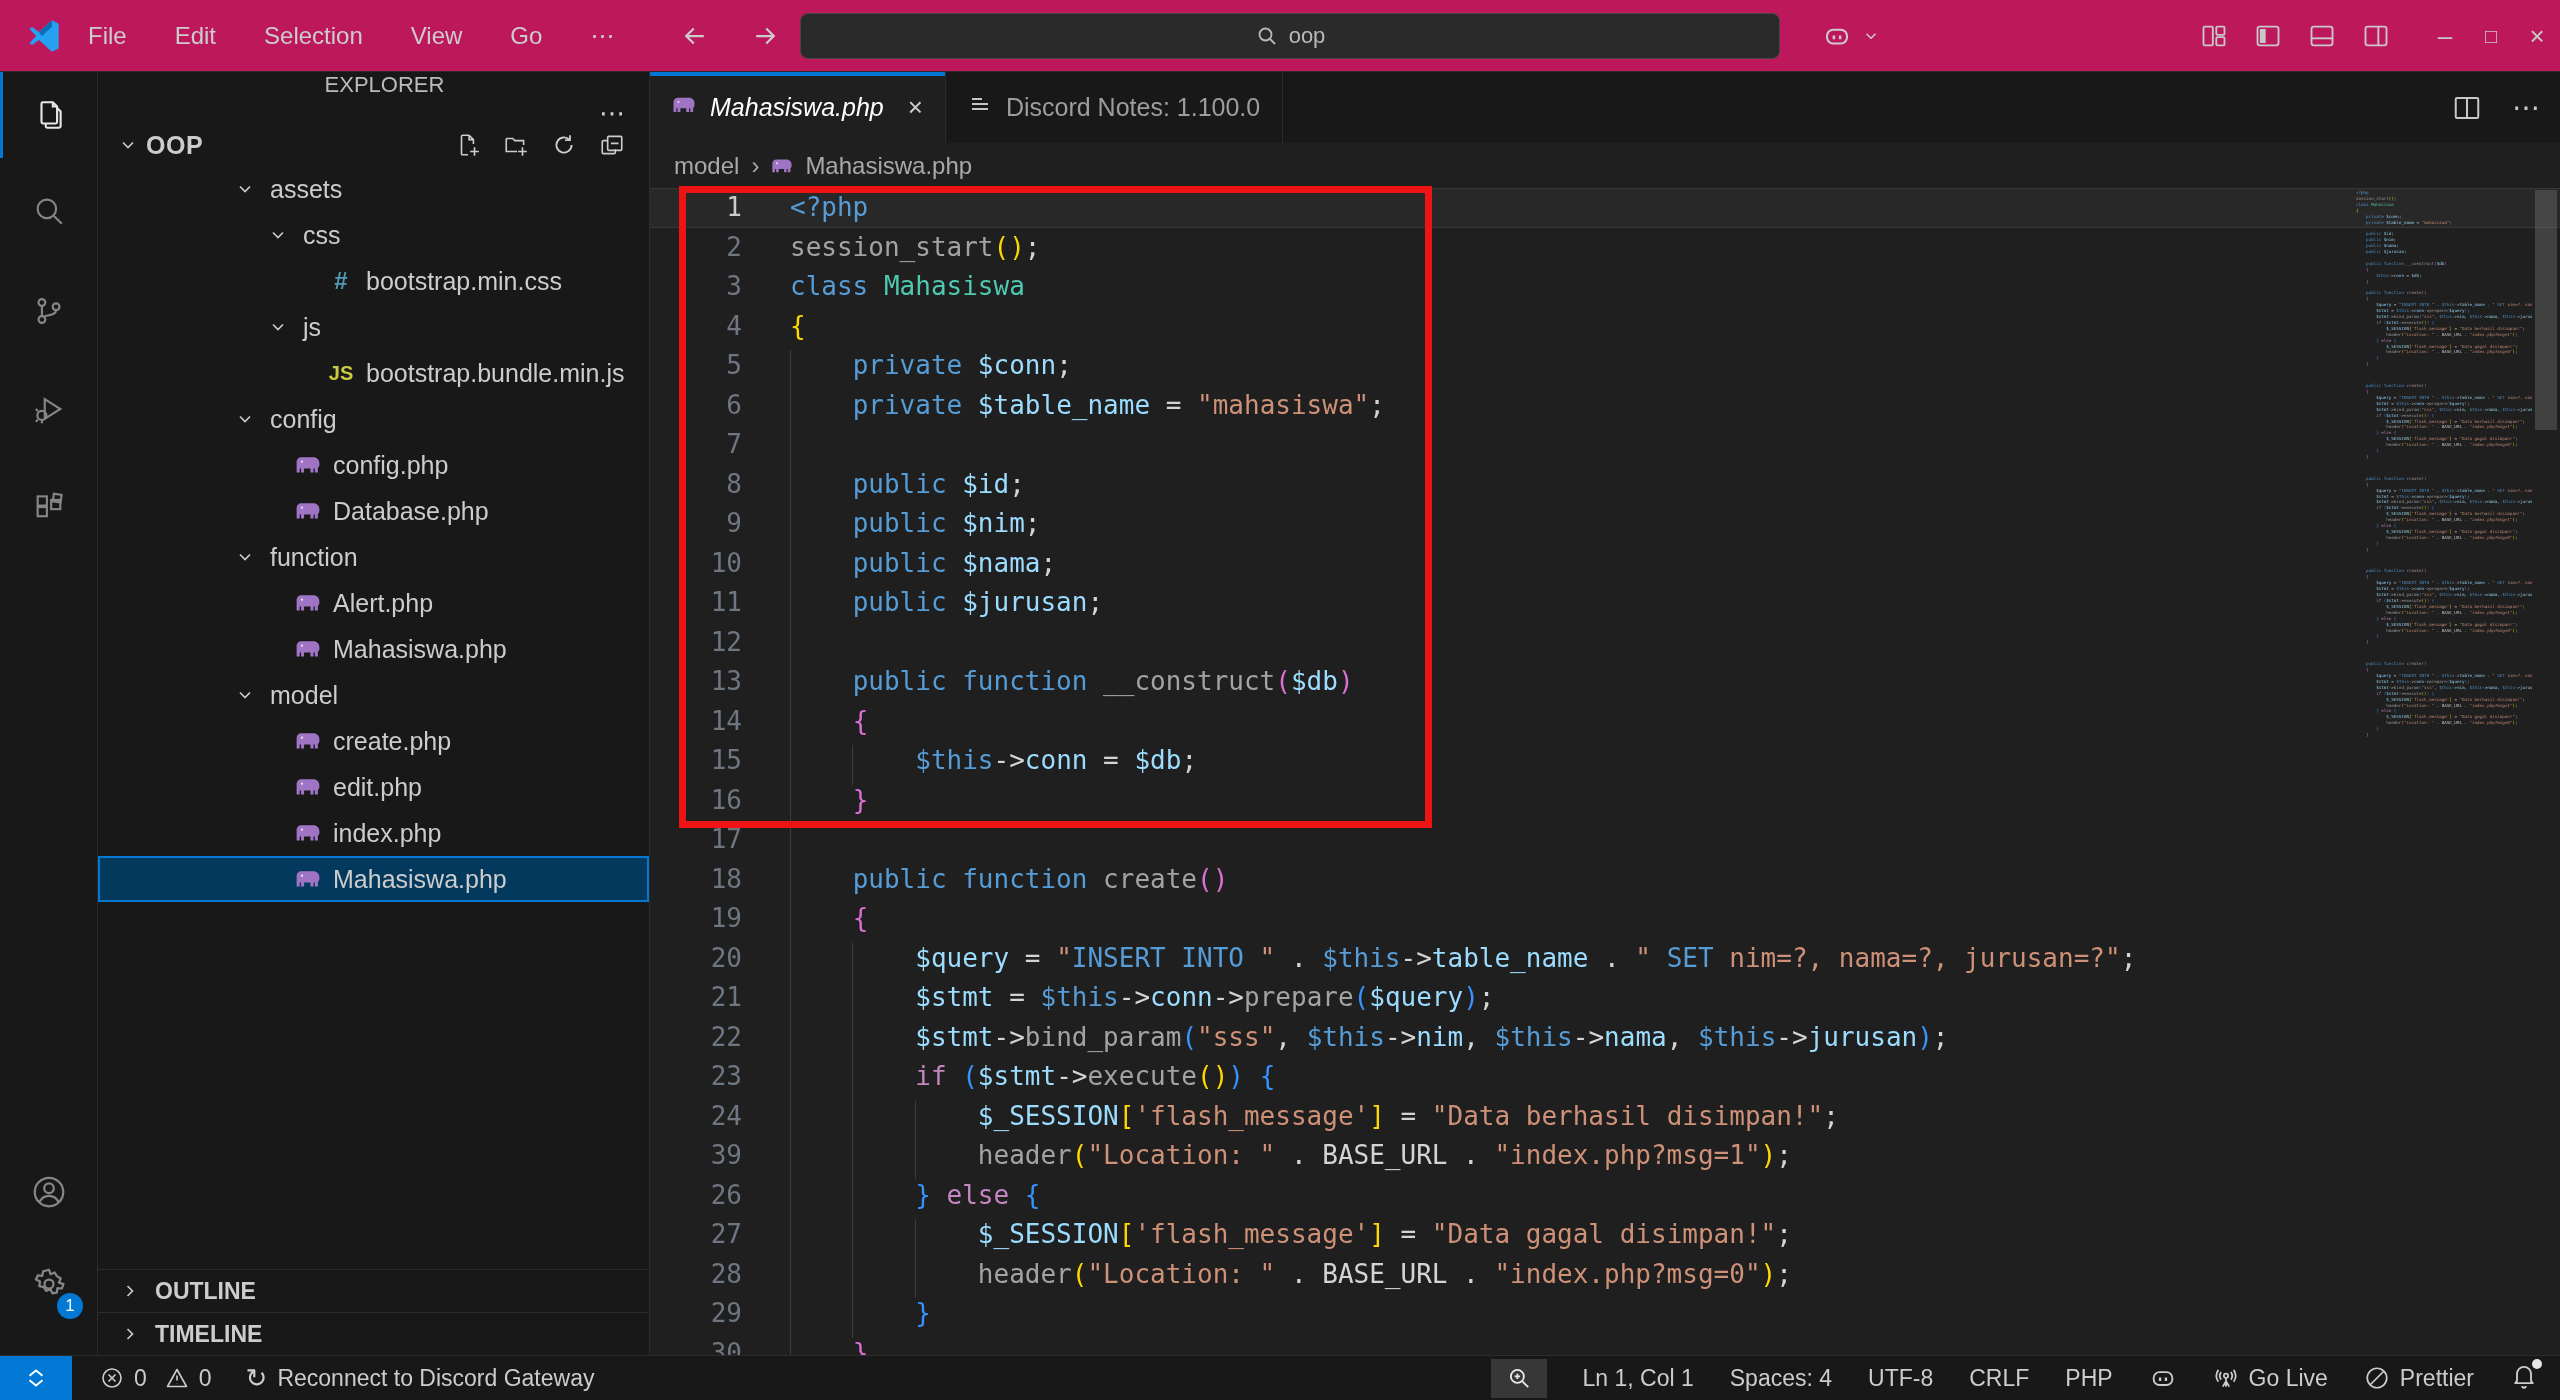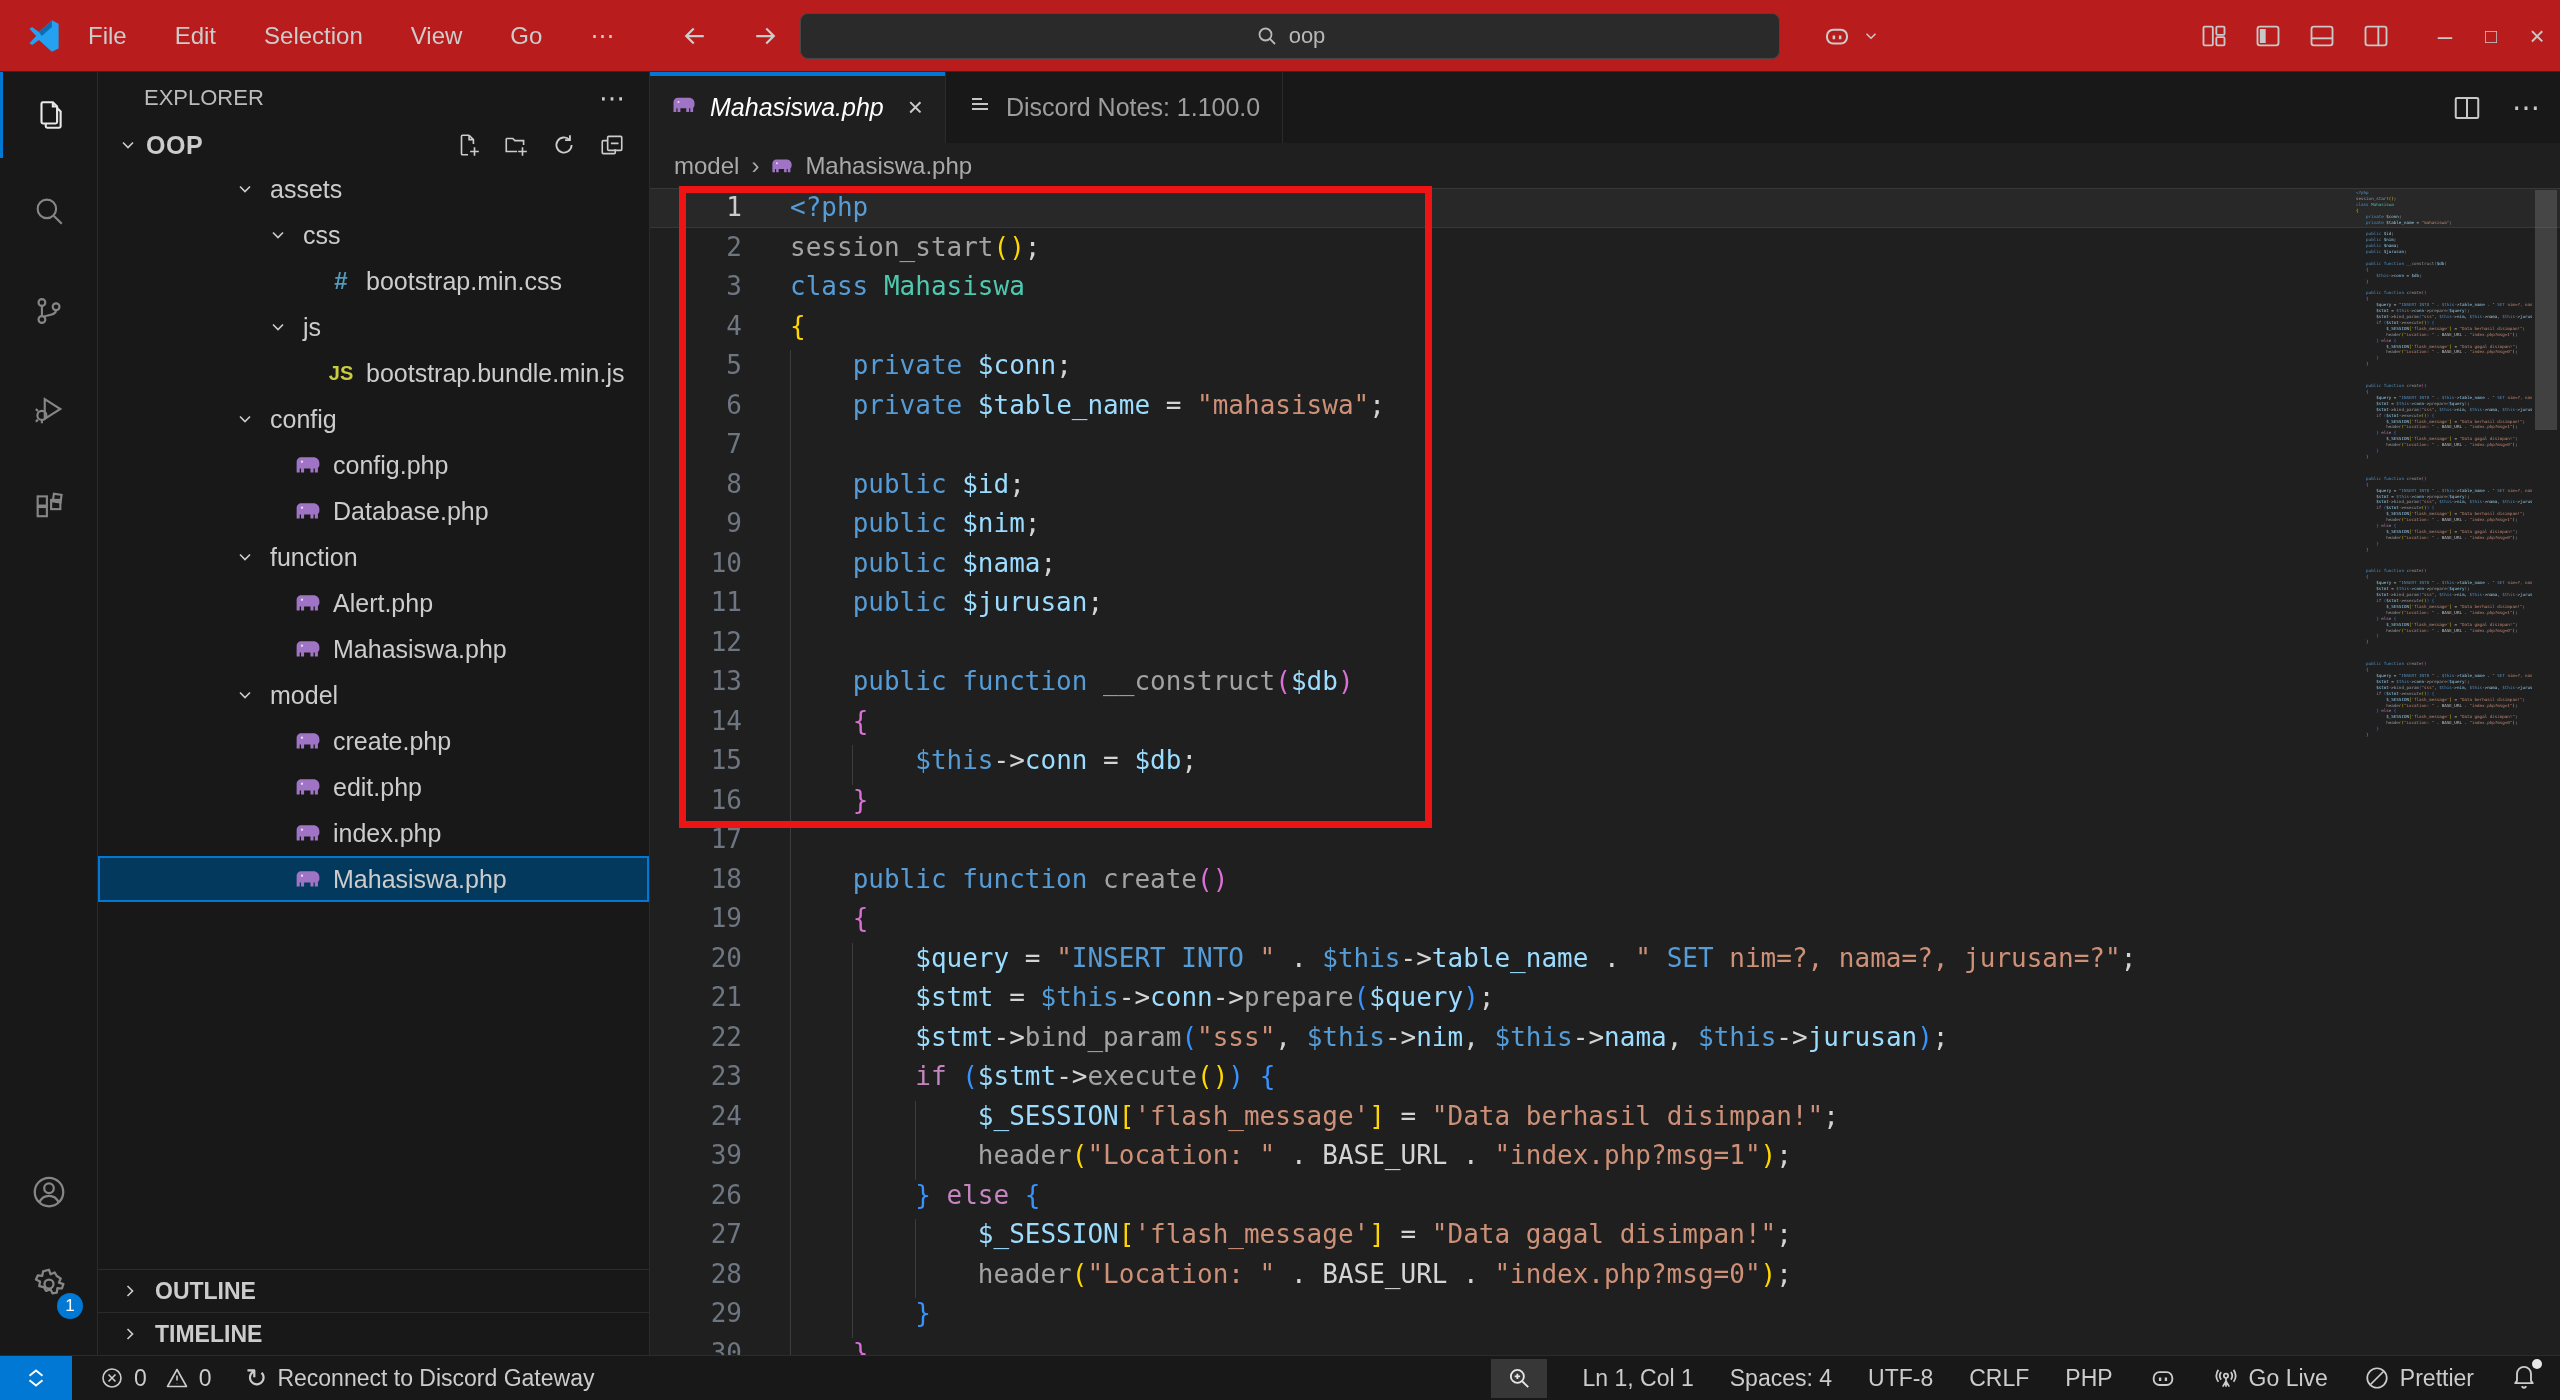--- a/index.html
+++ b/index.html
@@ -2,21 +2,21 @@
 <html><head>
 <meta charset="utf-8">
 <style>
   * { margin:0; padding:0; box-sizing:border-box; }
   html,body { width:2560px; height:1400px; overflow:hidden; background:#1f1f1f;
     font-family:"Liberation Sans", sans-serif; color:#cccccc; }
   .app { position:relative; width:2560px; height:1400px; }
 
   
   .titlebar { position:absolute; left:0; top:0; width:2560px; height:72px;
-    background:#b91c1c; border-bottom:1px solid #2b2b2b; }
+    background:#be185d; border-bottom:1px solid #2b2b2b; }
   .vscode-logo { position:absolute; left:26px; top:18px; width:36px; height:36px; }
   .menus { position:absolute; left:88px; top:0; height:72px; display:flex; align-items:center; gap:48px;
     font-size:24px; color:#cccccc; }
   .menus .menu-item { cursor:default; }
   .nav-arrows { position:absolute; left:680px; top:0; height:72px; display:flex; align-items:center; gap:40px; }
   .searchbox { position:absolute; left:800px; top:13px; width:980px; height:46px; background:#2a2a2a;
     border:1px solid #464646; border-radius:8px; display:flex; align-items:center; justify-content:center;
     gap:10px; color:#b8b8b8; font-size:22px; }
   .copilot-center { position:absolute; left:1822px; top:0; height:72px; display:flex; align-items:center; gap:10px; }
   .tb-icons { position:absolute; left:2200px; top:0; height:72px; display:flex; align-items:center; gap:26px; }
@@ -29,21 +29,21 @@
 
   .activitybar { width:98px; background:#181818; border-right:1px solid #2b2b2b; position:relative; }
   .ab-item { position:absolute; left:0; width:97px; height:86px; display:flex; align-items:center; justify-content:center; }
   .ab-item.active { border-left:3px solid #0078d4; }
   .ab-item svg { stroke:#868686; }
   .ab-item.active svg { stroke:#e7e7e7; }
   .badge { position:absolute; right:14px; bottom:8px; min-width:26px; height:26px; border-radius:13px;
     background:#0078d4; color:#fff; font-size:17px; display:flex; align-items:center; justify-content:center; }
 
   .sidebar { width:552px; background:#181818; border-right:1px solid #2b2b2b; position:relative; font-size:25px; }
-  .sb-header { height:52px; display:flex; align-items:center; padding:0 24px 0 46px; font-size:22px; color:#bbbbbb; }
+  .sb-header { height:52px; display:flex; align-items:center; padding:0 24px 0 46px; font-size:22px; color:#bbbbbb;flex-direction:column; }
   .sb-header .more { margin-left:auto; font-size:26px; color:#cccccc; }
   .sb-section-root { height:42px; display:flex; align-items:center; padding-left:20px; font-weight:bold; color:#cccccc; }
   .sb-section-root .root-label { margin-left:8px; letter-spacing:.5px; }
   .root-actions { margin-left:auto; display:flex; gap:22px; padding-right:24px; }
   .tree { position:relative; }
   .tree-row { height:46px; display:flex; align-items:center; color:#cccccc; position:relative; }
   .tree-row.selected { background:#04395e; outline:2px solid #0078d4; outline-offset:-2px; }
   .tree-label { margin-left:10px; white-space:nowrap; }
   .ficon { width:30px; display:inline-flex; justify-content:center; font-weight:bold; }
   .ficon.css { color:#519aba; font-size:24px; }

